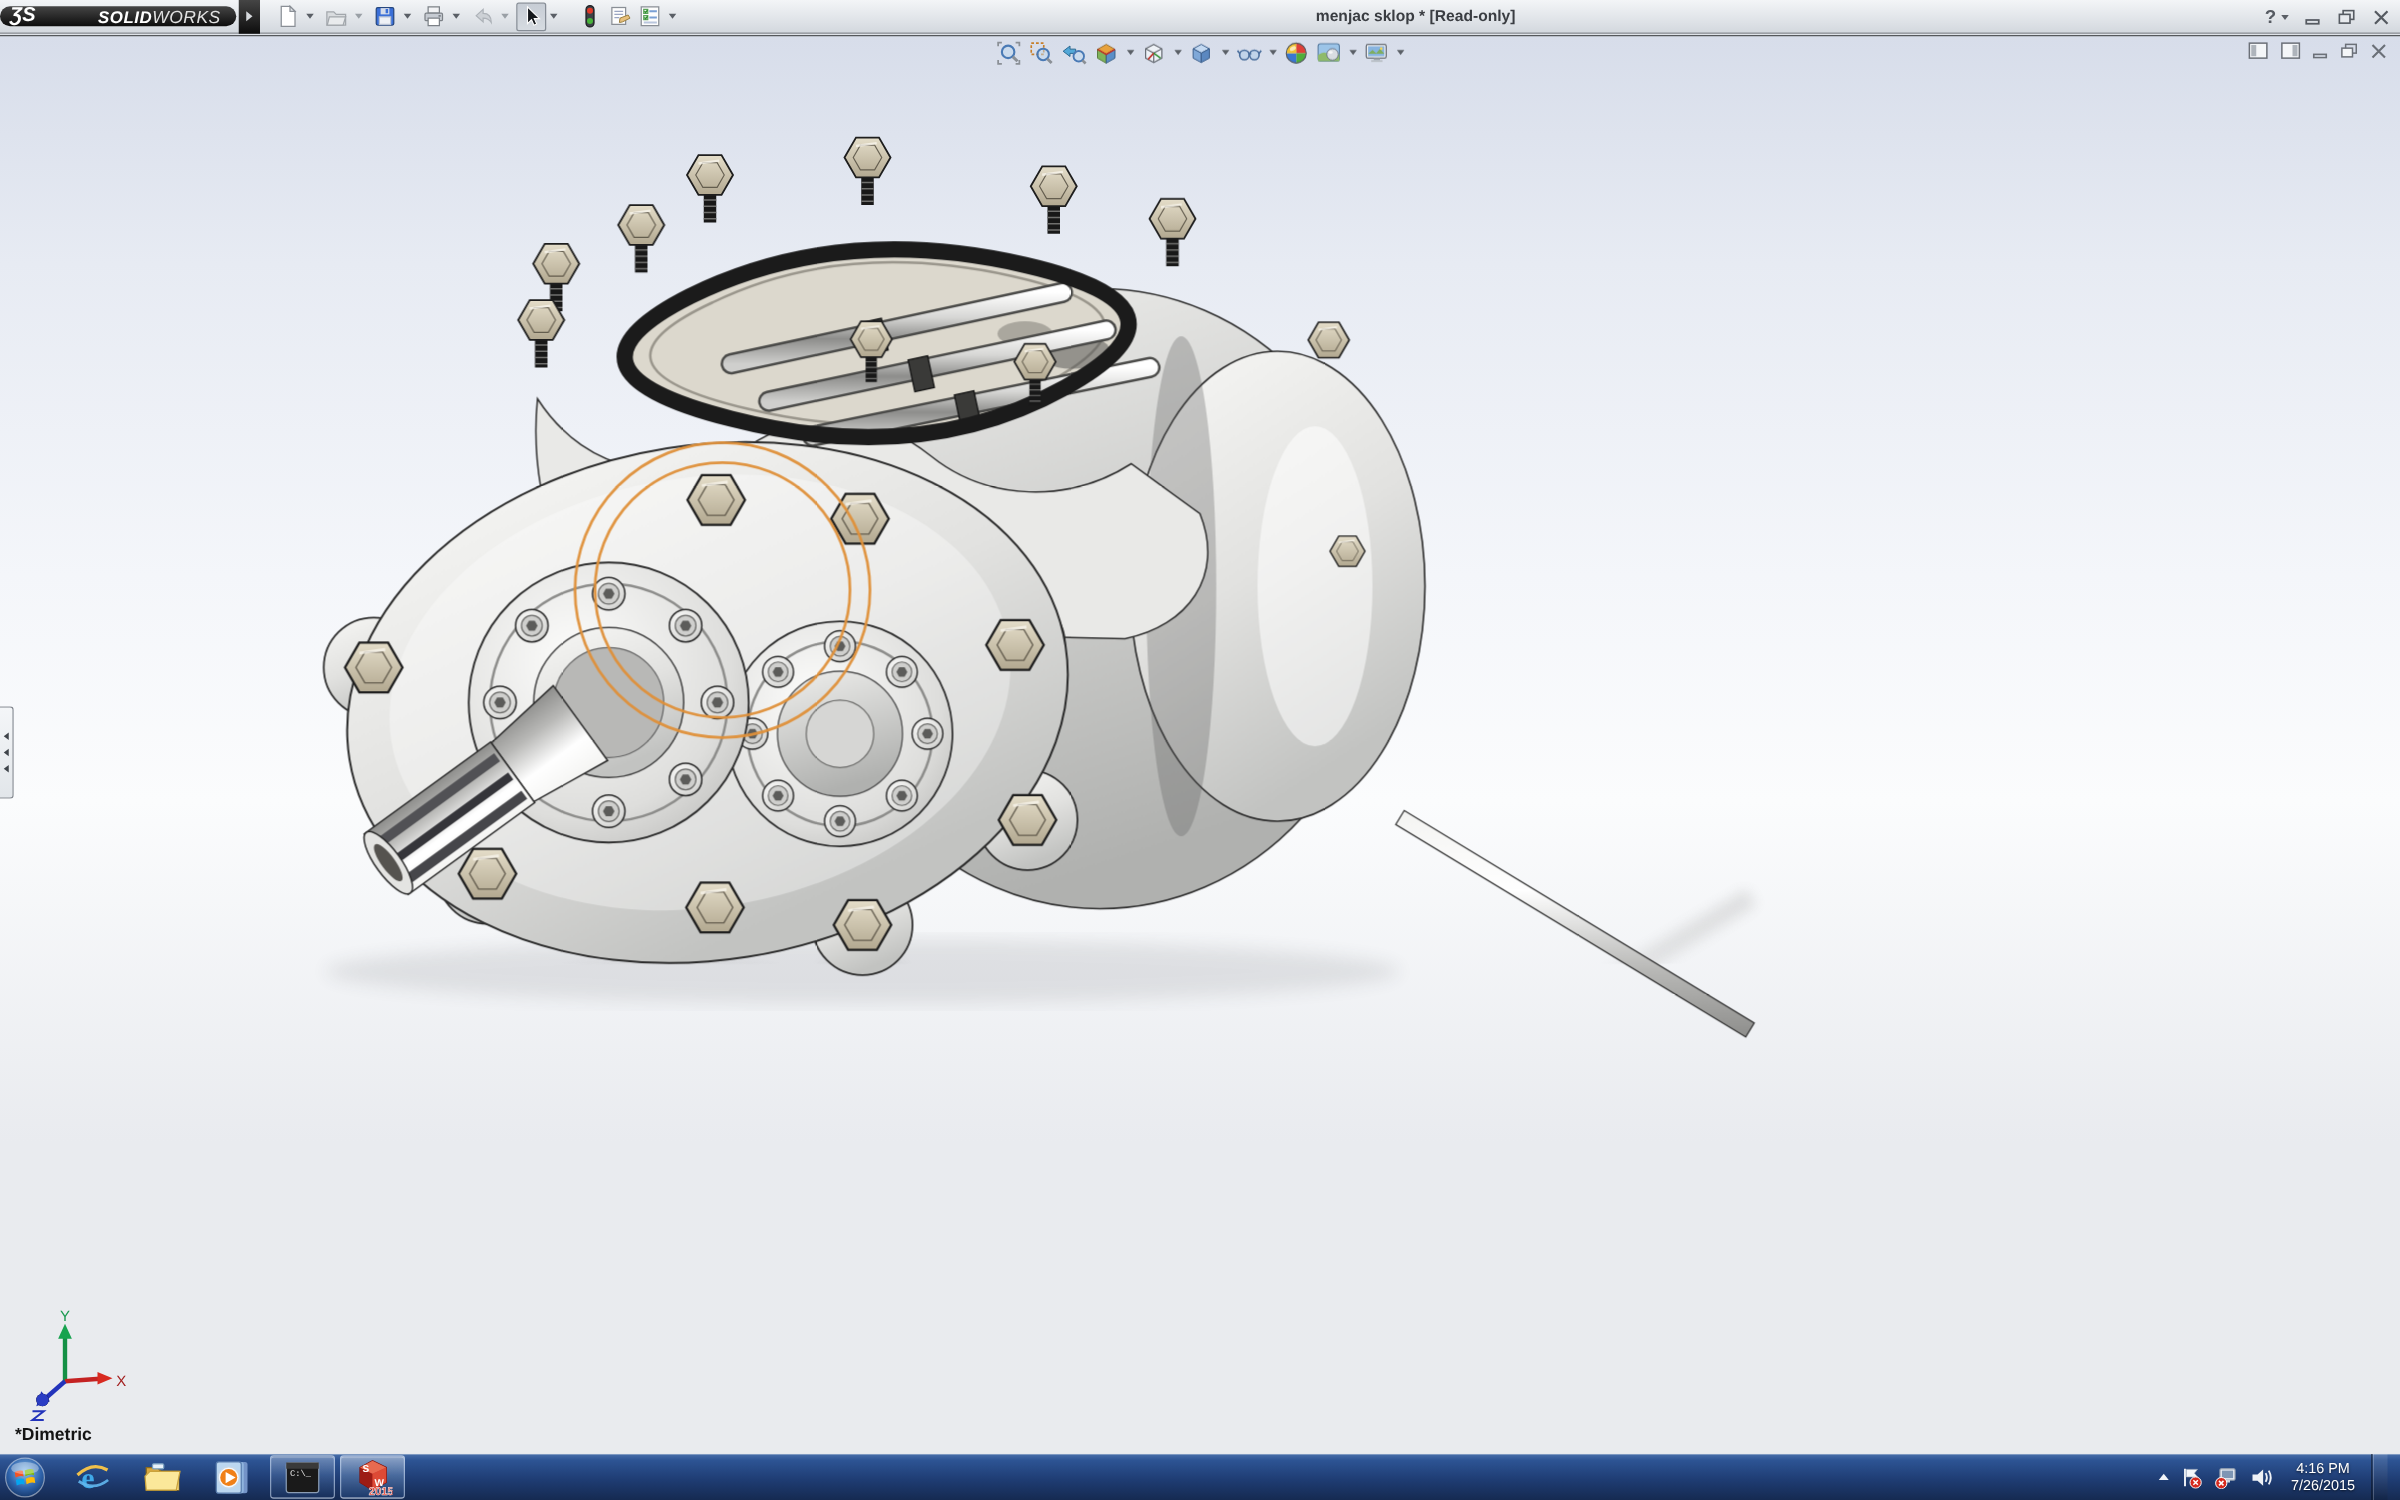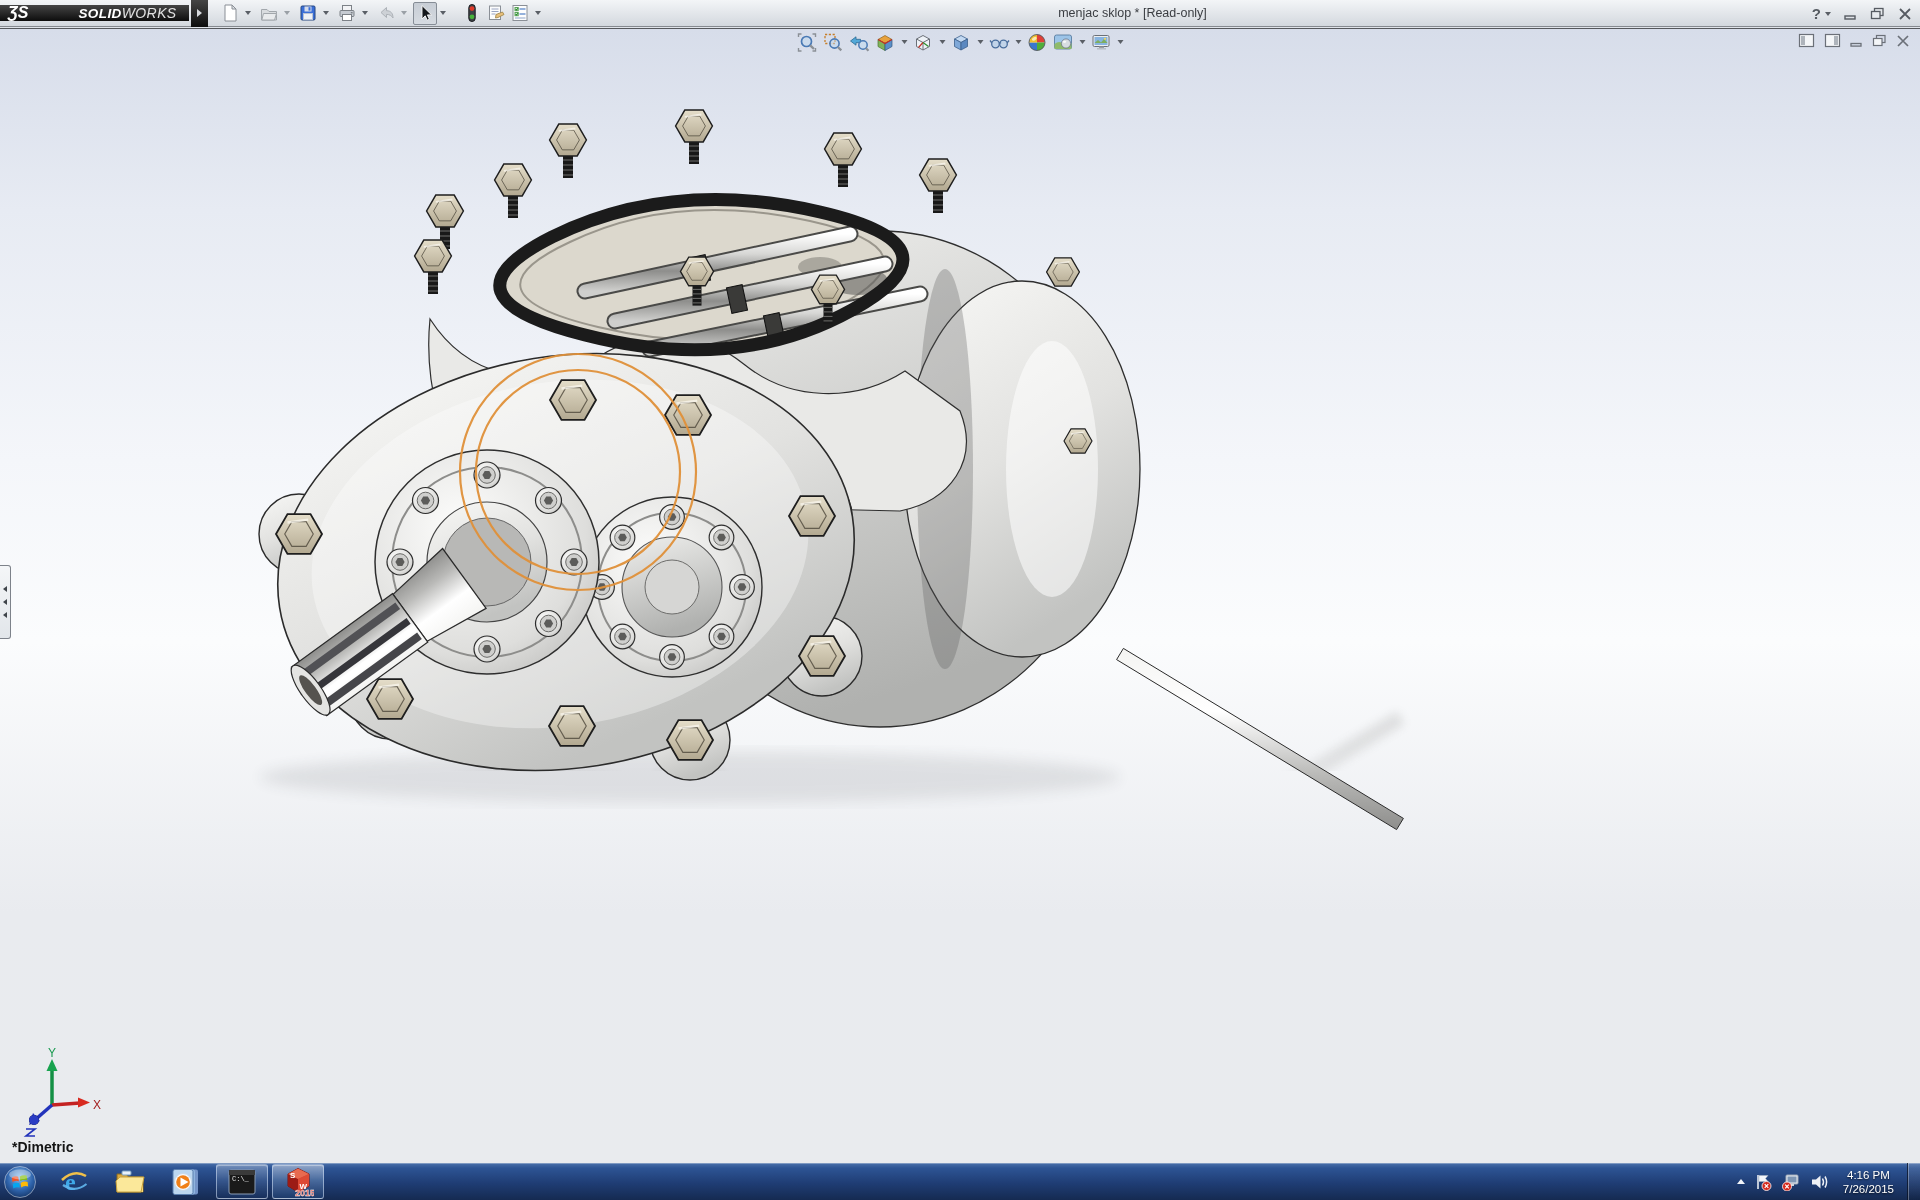--- a/index.html
+++ b/index.html
@@ -5,36 +5,36 @@
   * { margin:0; padding:0; box-sizing:border-box; }
   html,body { width:1920px; height:1200px; overflow:hidden; }
   body { font-family:"Liberation Sans", sans-serif; background:#dfe3e9; }
   .screen { position:relative; width:1920px; height:1200px; overflow:hidden; }
 
   
   .titlebar { position:absolute; top:0; left:0; right:0; height:27px;
     background:linear-gradient(#f3f5f7,#dde1e6 70%,#d3d8de);
     border-bottom:1px solid #85898f; display:flex; align-items:center; z-index:30; }
   .brand { height:16px; background:linear-gradient(#454545,#0d0d0d);
-    color:#fff; display:flex; align-items:center; padding:0 12px 0 8px; }
+    color:#fff; display:flex; align-items:center; padding:0 12px 0 8px;border-radius:10px; }
   .logo-glyph { font-style:italic; font-weight:bold; font-size:16px; margin-right:6px; color:#fff; }
   .brand-bold { font-weight:bold; font-style:italic; font-size:13.5px; letter-spacing:.4px;margin-left:44px; }
   .brand-light { font-style:italic; font-size:14px; letter-spacing:.4px; color:#e2e2e2; }
   .menu-tab { width:17px; height:27px; margin-left:2px; background:linear-gradient(#454545,#0d0d0d);
     display:flex; align-items:center; justify-content:center; cursor:pointer; }
   .tri-right { width:0; height:0; border-top:4px solid transparent; border-bottom:4px solid transparent; border-left:5px solid #d6d9dd; }
   .main-toolbar { display:flex; align-items:center; margin-left:10px; }
   .tb-group { display:flex; align-items:center; margin-right:3px; }
   .tb-btn { width:24px; height:23px; display:flex; align-items:center; justify-content:center; border:1px solid transparent; border-radius:2px; }
   .tb-btn.pressed { background:linear-gradient(#c7cdd5,#d6dbe1); border:1px solid #868d96; }
   .tb-caret { width:12px; height:23px; display:flex; align-items:center; justify-content:center; }
   .tri-down { width:0; height:0; border-left:3.5px solid transparent; border-right:3.5px solid transparent; border-top:4px solid #5a5f66; }
   .tb-sep { width:8px; }
   .win-title { position:absolute; left:1015px; width:235px; top:6px; text-align:center;
-    font-size:12.5px; color:#3a3d42; white-space:nowrap; }
+    font-size:12.5px; color:#3a3d42; white-space:nowrap;font-weight:bold; }
   .win-controls { position:absolute; right:8px; top:0; height:27px; display:flex; align-items:center; gap:13px; }
   .wc { display:flex; align-items:center; justify-content:center; color:#565b62; cursor:pointer; }
   .help-glyph { font-size:15px; font-weight:bold; color:#565b62; }
 
   
   .viewport { position:absolute; top:28px; left:0; right:0; bottom:37px;
     border-top:1px solid #55585c;
     background:linear-gradient(180deg,#d7ddea 0%,#e7ebf3 16%,#f4f6fa 38%,#fbfcfd 54%,#e9ebef 78%,#e9ebee 100%); }
   .headsup { position:absolute; top:2px; left:50%; transform:translateX(-50%);
     display:flex; align-items:center; gap:1px; z-index:20; }
@@ -54,21 +54,21 @@
   .taskbar { position:absolute; bottom:0; left:0; right:0; height:37px;
     background:linear-gradient(180deg,#4a70aa 0%,#2d5494 14%,#1f3d74 55%,#152ticket 100%);
     background:linear-gradient(180deg,#4a70aa 0%,#2d5494 14%,#1f3d74 55%,#152a51 100%);
     box-shadow:inset 0 1px 0 rgba(255,255,255,.3); display:flex; align-items:center; z-index:40; }
   .start-orb { width:40px; height:37px; display:flex; align-items:center; justify-content:center; cursor:pointer; }
   .task-items { display:flex; align-items:center; height:37px; margin-left:8px; gap:4px; }
   .task-item { width:52px; height:35px; display:flex; align-items:center; justify-content:center; border-radius:3px; cursor:pointer; }
   .task-item.running { background:linear-gradient(rgba(255,255,255,.30),rgba(160,195,235,.18) 45%,rgba(25,55,105,.35));
     border:1px solid rgba(215,230,250,.55); box-shadow:inset 0 1px 0 rgba(255,255,255,.35); }
   .task-item.active { background:linear-gradient(rgba(255,255,255,.45),rgba(170,205,240,.30) 45%,rgba(40,80,140,.40)); }
-  .tray { position:absolute; right:0; top:0; height:37px; display:flex; align-items:center; gap:9px; padding-right:0; }
+  .tray { position:absolute; right:0; top:0; height:37px; display:flex; align-items:center; gap:9px; padding-right:10px; }
   .tray-icon { display:flex; align-items:center; justify-content:center; cursor:pointer; }
   .tri-up { width:0; height:0; border-left:4.5px solid transparent; border-right:4.5px solid transparent; border-bottom:5.5px solid #f2f5f9; }
   .clock { color:#fff; font-size:11.5px; text-align:center; line-height:14px; text-shadow:0 1px 2px rgba(0,0,0,.7); margin-left:4px; cursor:default; }
   .show-desktop { width:13px; height:37px; margin-left:4px; border-left:1px solid rgba(10,20,40,.8);
     box-shadow:inset 1px 0 0 rgba(255,255,255,.3); background:linear-gradient(rgba(255,255,255,.12),rgba(0,0,0,.12)); cursor:pointer; }
 </style>
 </head>
 <body>
 
 <div class="screen">

